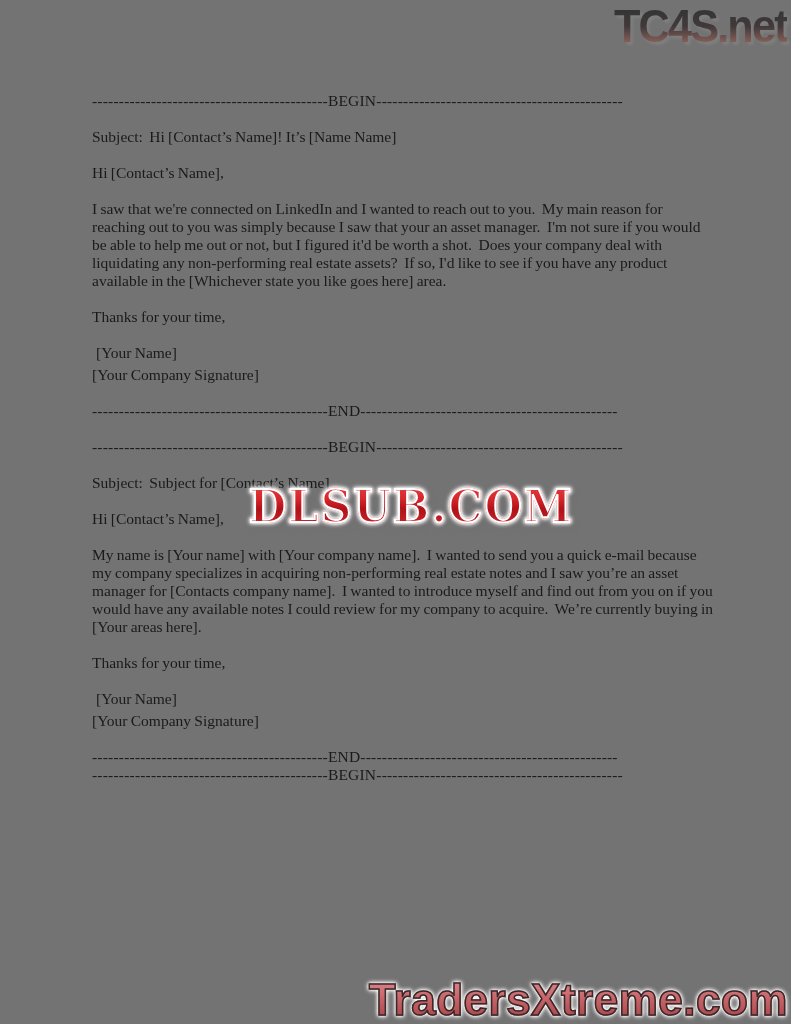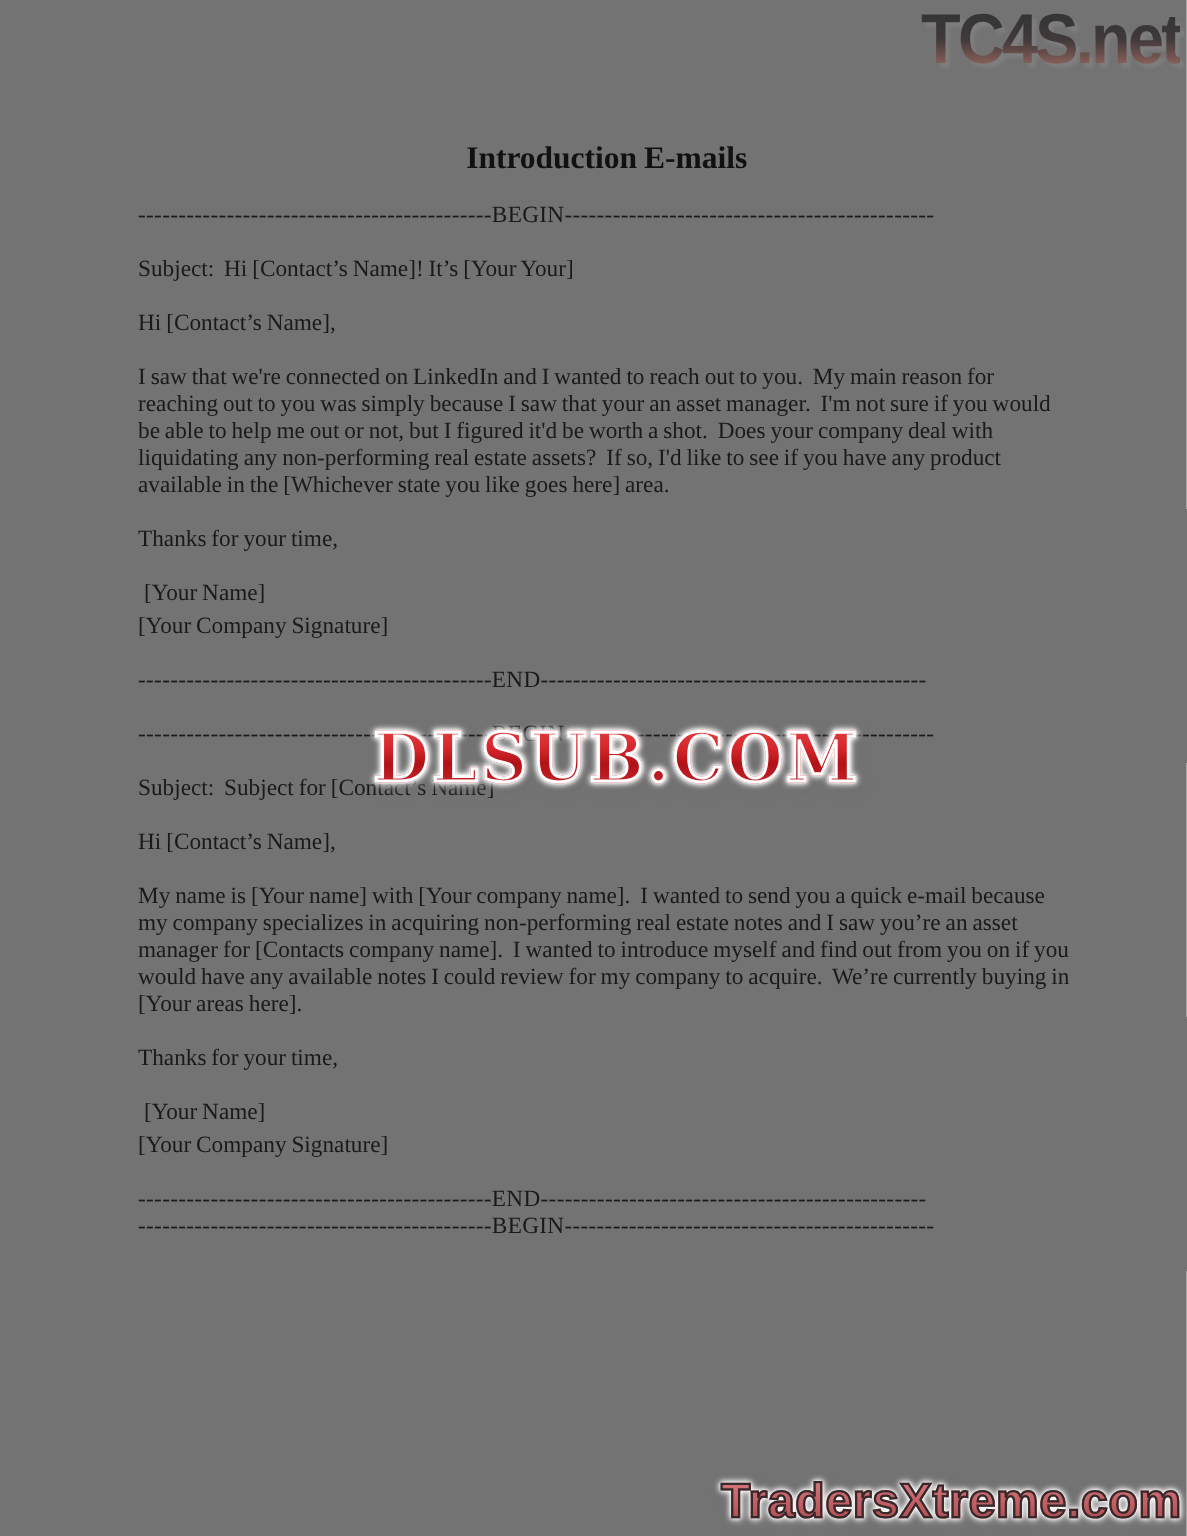--- a/index.html
+++ b/index.html
@@ -65,21 +65,21 @@
     -webkit-text-stroke: 2px #ffffff;
     filter: drop-shadow(0 0 2px rgba(255,255,255,0.95))
             drop-shadow(0 0 1px #ffffff)
             drop-shadow(3px 4px 2px rgba(110,110,110,0.55));
     z-index: 5;
   }
   .wm-traders {
     top: 978px; right: 3px;
     font-family: "Liberation Sans", sans-serif;
     font-weight: bold;
-    font-size: 32px;
+    font-size: 44px;
     line-height: 44px;
     letter-spacing: 0.5px;
     color: #c05e63; 
     -webkit-text-stroke: 1.5px #35292b;
     filter: drop-shadow(0 0 2px rgba(255,255,255,0.95))
             drop-shadow(0 0 1px #ffffff)
             drop-shadow(2px 3px 2px rgba(130,130,130,0.5));
     z-index: 5;
   }
 
@@ -106,26 +106,25 @@
 </style>
 </head>
 <body>
 
 <div class="page">
 
   <div class="wm wm-tc4s">TC4S.net</div>
 
   <div class="content">
 
-    <h1 class="doc-title">Introduction E-mails</h1>
 
     <p class="divider">--------------------------------------------BEGIN----------------------------------------------</p>
 
 
-    <p class="line">Subject:  Hi [Contact’s Name]! It’s [Your Your]</p>
+    <p class="line">Subject:  Hi [Contact’s Name]! It’s [Name Name]</p>
 
     <p class="line">Hi [Contact’s Name],</p>
 
     <p class="para">I saw that we're connected on LinkedIn and I wanted to reach out to you.  My main reason for reaching out to you was simply because I saw that your an asset manager.  I'm not sure if you would be able to help me out or not, but I figured it'd be worth a shot.  Does your company deal with liquidating any non-performing real estate assets?  If so, I'd like to see if you have any product available in the [Whichever state you like goes here] area.</p>
 
     <p class="line">Thanks for your time,</p>
 
     <p class="tight">[Your Name]</p>
     <p class="line">[Your Company Signature]</p>
 

